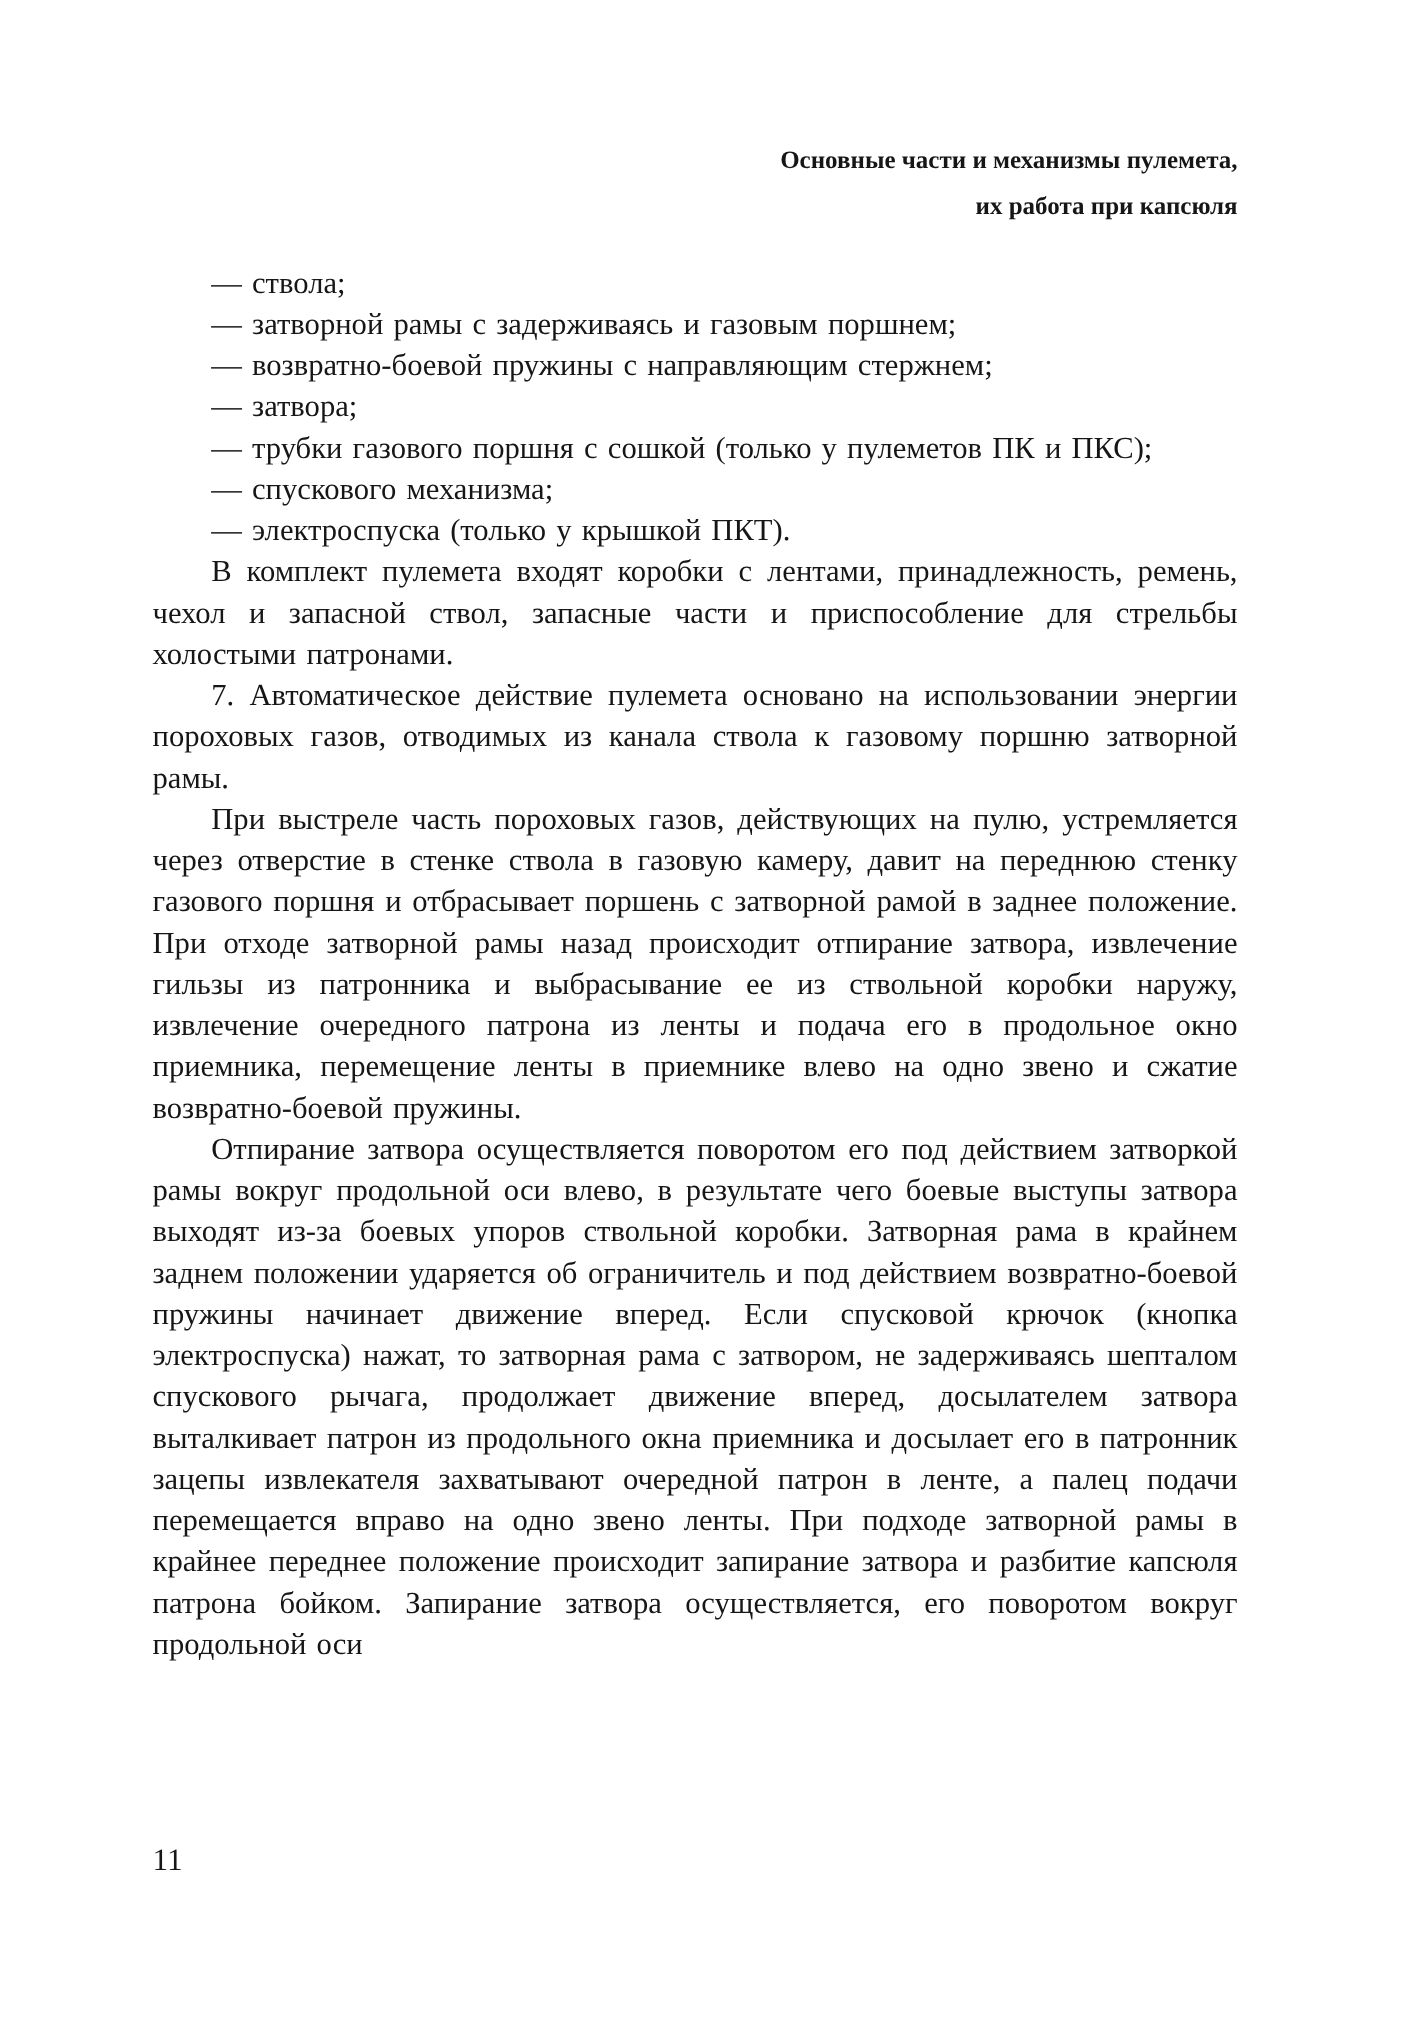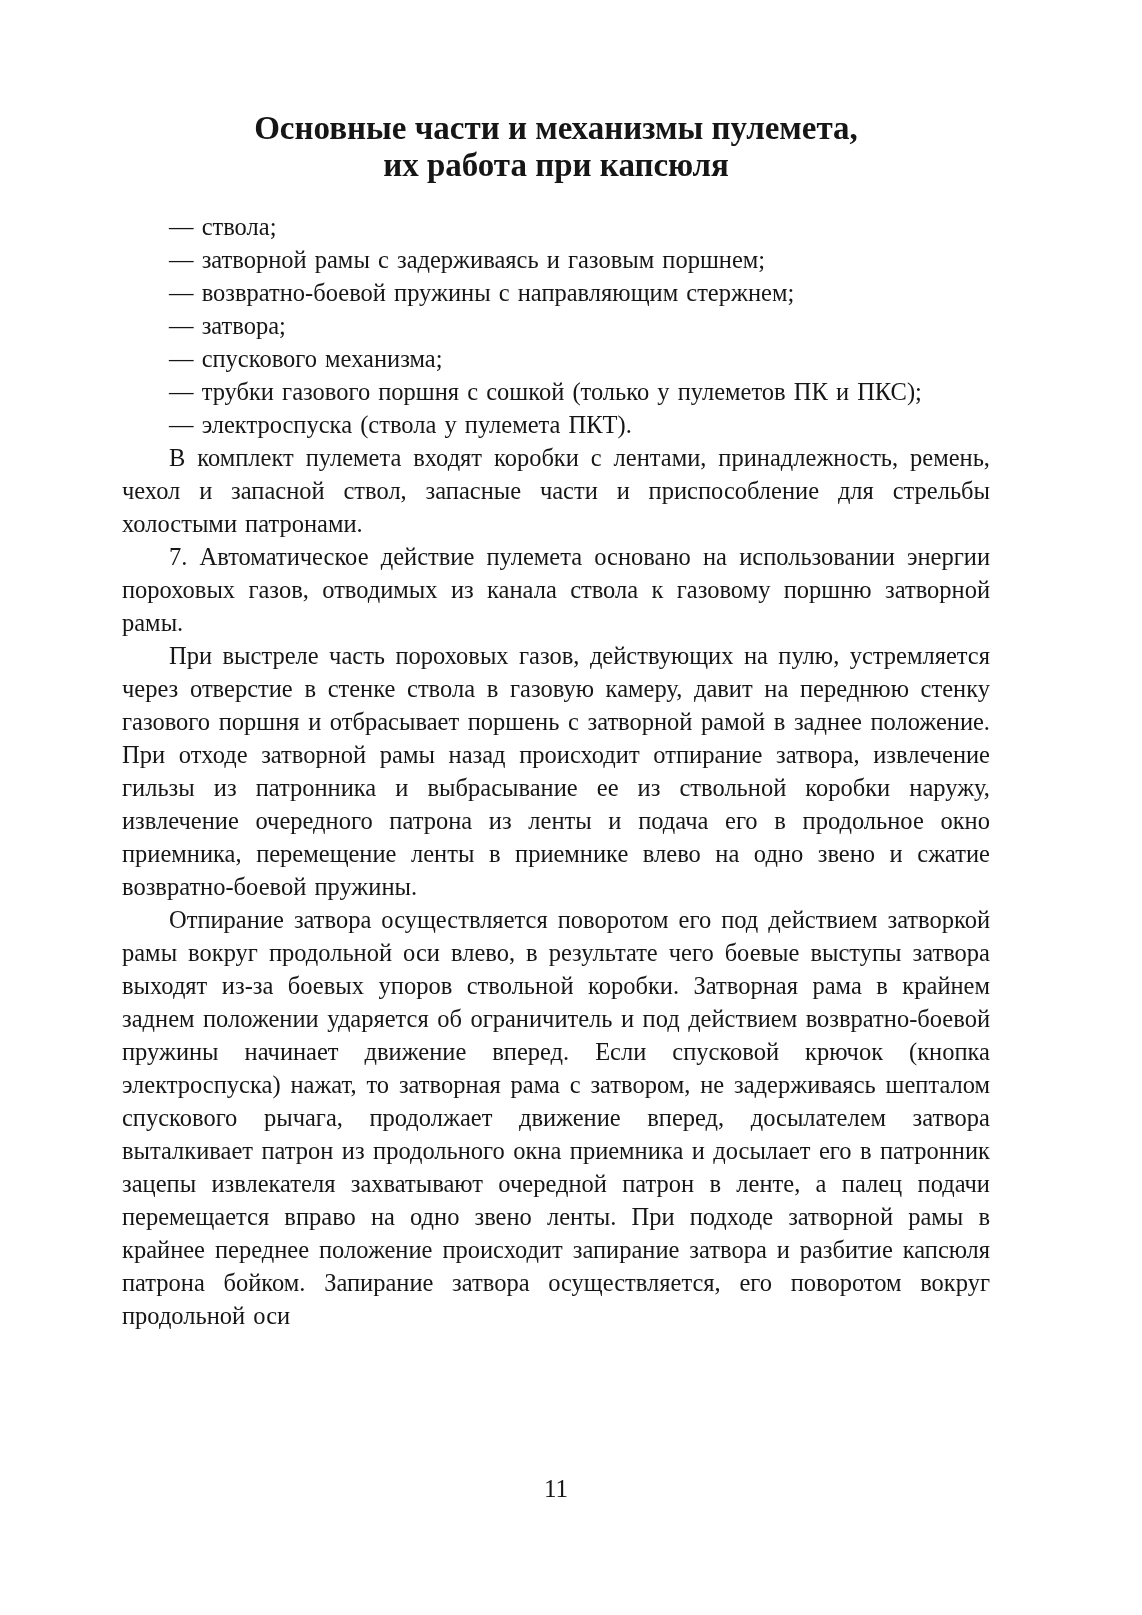--- a/index.html
+++ b/index.html
@@ -13,61 +13,60 @@
     height: 1615px;
     background: #ffffff;
     box-sizing: border-box;
     padding: 110px 152px 0 122px;
     font-family: "Liberation Serif", "DejaVu Serif", serif;
     color: #161616;
     overflow: hidden;
   }
   .doc-title {
     margin: 0 0 26px 0;
-    text-align: center;
+    text-align: right;
     font-weight: bold;
-    font-size: 33px;
+    font-size: 20px;
     line-height: 37px;
   }
   .doc-title span { display: block; }
   .doc-body p {
     margin: 0;
     font-size: 24.5px;
     line-height: 33px;
     text-align: justify;
     text-indent: 47px;
     word-spacing: 2px;
   }
   .page-number {
     position: absolute;
     bottom: 112px;
     left: 122px;
     right: 152px;
-    text-align: center;
     font-size: 25px;
   }
 </style>
 </head>
 <body>
 
 <div class="page">
 
   <h1 class="doc-title">
     <span>Основные части и механизмы пулемета,</span>
     <span>их работа при капсюля</span>
   </h1>
 
   <div class="doc-body">
     <p>— ствола;</p>
     <p>— затворной рамы с задерживаясь и газовым поршнем;</p>
     <p>— возвратно-боевой пружины с направляющим стержнем;</p>
     <p>— затвора;</p>
+    <p>— трубки газового поршня с сошкой (только у пулеметов ПК и ПКС);</p>
     <p>— спускового механизма;</p>
-    <p>— трубки газового поршня с сошкой (только у пулеметов ПК и ПКС);</p>
-    <p>— электроспуска (ствола у пулемета ПКТ).</p>
+    <p>— электроспуска (только у крышкой ПКТ).</p>
     <p>В комплект пулемета входят коробки с лентами, принадлежность, ремень, чехол и запасной ствол, запасные части и приспособление для стрельбы холостыми патронами.</p>
     <p>7. Автоматическое действие пулемета основано на использовании энергии пороховых газов, отводимых из канала ствола к газовому поршню затворной рамы.</p>
     <p>При выстреле часть пороховых газов, действующих на пулю, устремляется через отверстие в стенке ствола в газовую камеру, давит на переднюю стенку газового поршня и отбрасывает поршень с затворной рамой в заднее положение. При отходе затворной рамы назад происходит отпирание затвора, извлечение гильзы из патронника и выбрасывание ее из ствольной коробки наружу, извлечение очередного патрона из ленты и подача его в продольное окно приемника, перемещение ленты в приемнике влево на одно звено и сжатие возвратно-боевой пружины.</p>
     <p>Отпирание затвора осуществляется поворотом его под действием затворкой рамы вокруг продольной оси влево, в результате чего боевые выступы затвора выходят из-за боевых упоров ствольной коробки. Затворная рама в крайнем заднем положении ударяется об ограничитель и под действием возвратно-боевой пружины начинает движение вперед. Если спусковой крючок (кнопка электроспуска) нажат, то затворная рама с затвором, не задерживаясь шепталом спускового рычага, продолжает движение вперед, досылателем затвора выталкивает патрон из продольного окна приемника и досылает его в патронник зацепы извлекателя захватывают очередной патрон в ленте, а палец подачи перемещается вправо на одно звено ленты. При подходе затворной рамы в крайнее переднее положение происходит запирание затвора и разбитие капсюля патрона бойком. Запирание затвора осуществляется, его поворотом вокруг продольной оси</p>
   </div>
 
   <div class="page-number">11</div>
 
 </div>
 

